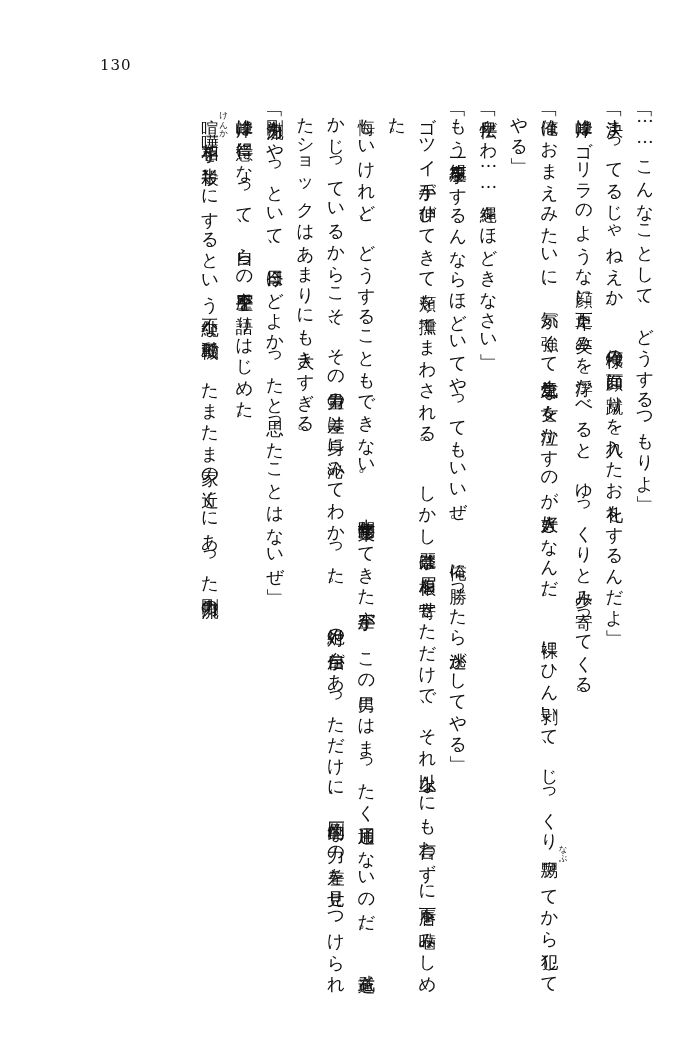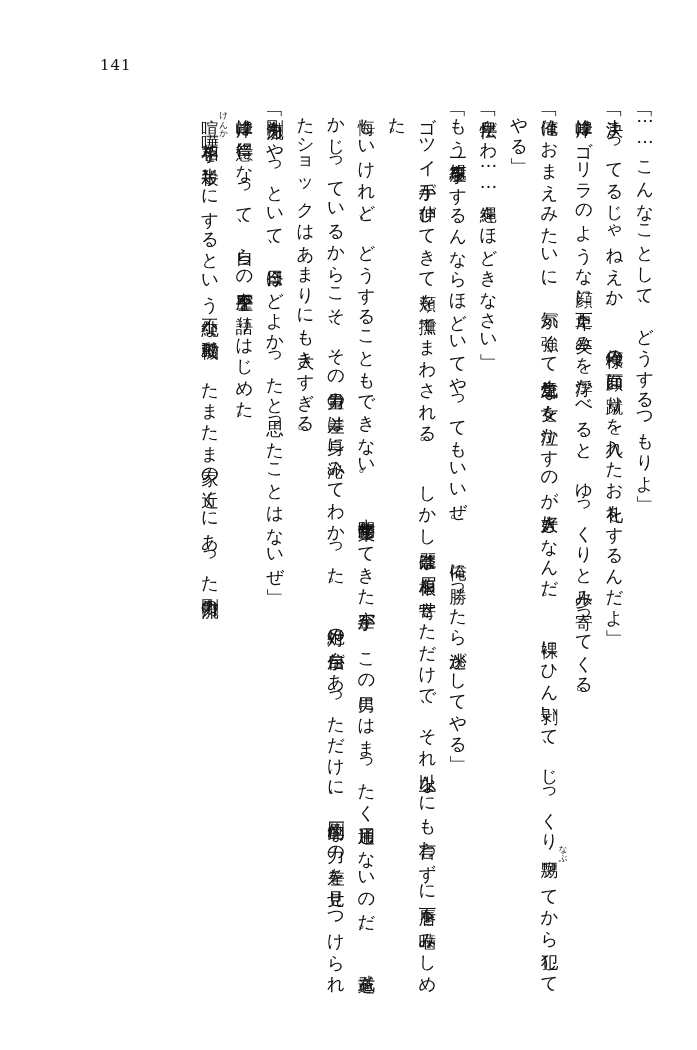--- a/index.html
+++ b/index.html
@@ -70,21 +70,21 @@
     font-size: 8.5px;
     letter-spacing: 0;
     line-height: 1;
   }
 </style>
 </head>
 <body>
 
 <div class="page">
 
-  <div class="page-number">141</div>
+  <div class="page-number">130</div>
 
   <div class="body-text">
     <p class="p-para">「……こんなことして、どうするつもりよ」</p>
     <p class="p-para">「決まってるじゃねえか。　俺様の顔面に蹴りを入れたお礼をするんだよ」</p>
     <p class="p-para p-indent">峰岸はゴリラのような顔に下卑た笑みを浮かべると、ゆっくりと歩み寄ってくる。</p>
     <p class="p-para">
       <span>「俺はおまえみたいに、気が強くて生意気な女を泣かすのが大好きなんだ。　裸にひん剥いて、じっくり</span><ruby><span>嬲</span><rt>なぶ</rt></ruby><span>ってから犯してやる」</span>
     </p>
     <p class="p-para">「卑怯だわ……縄をほどきなさい」</p>
     <p class="p-para">「もう一度組手をするんならほどいてやってもいいぜ。　俺に勝ったら逃がしてやる」</p>

